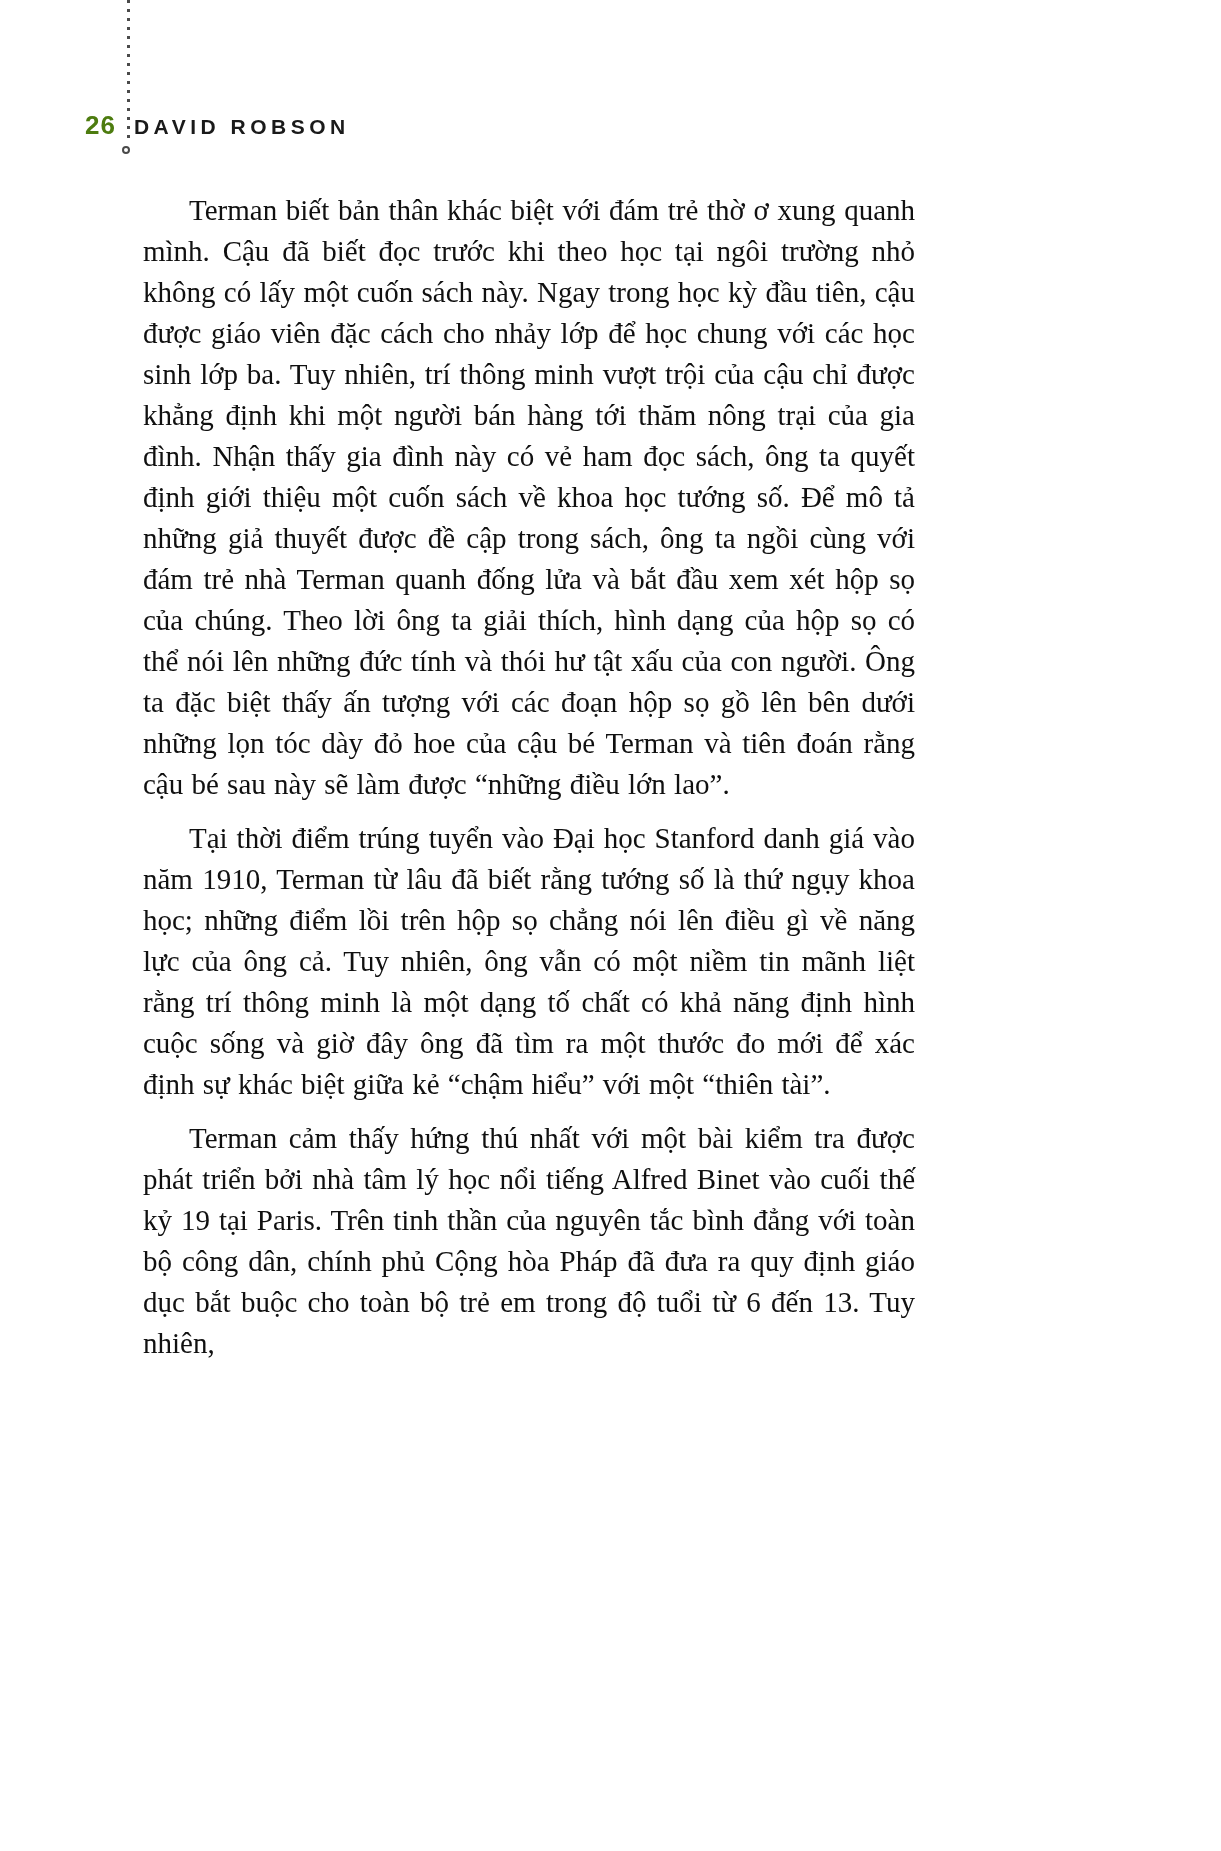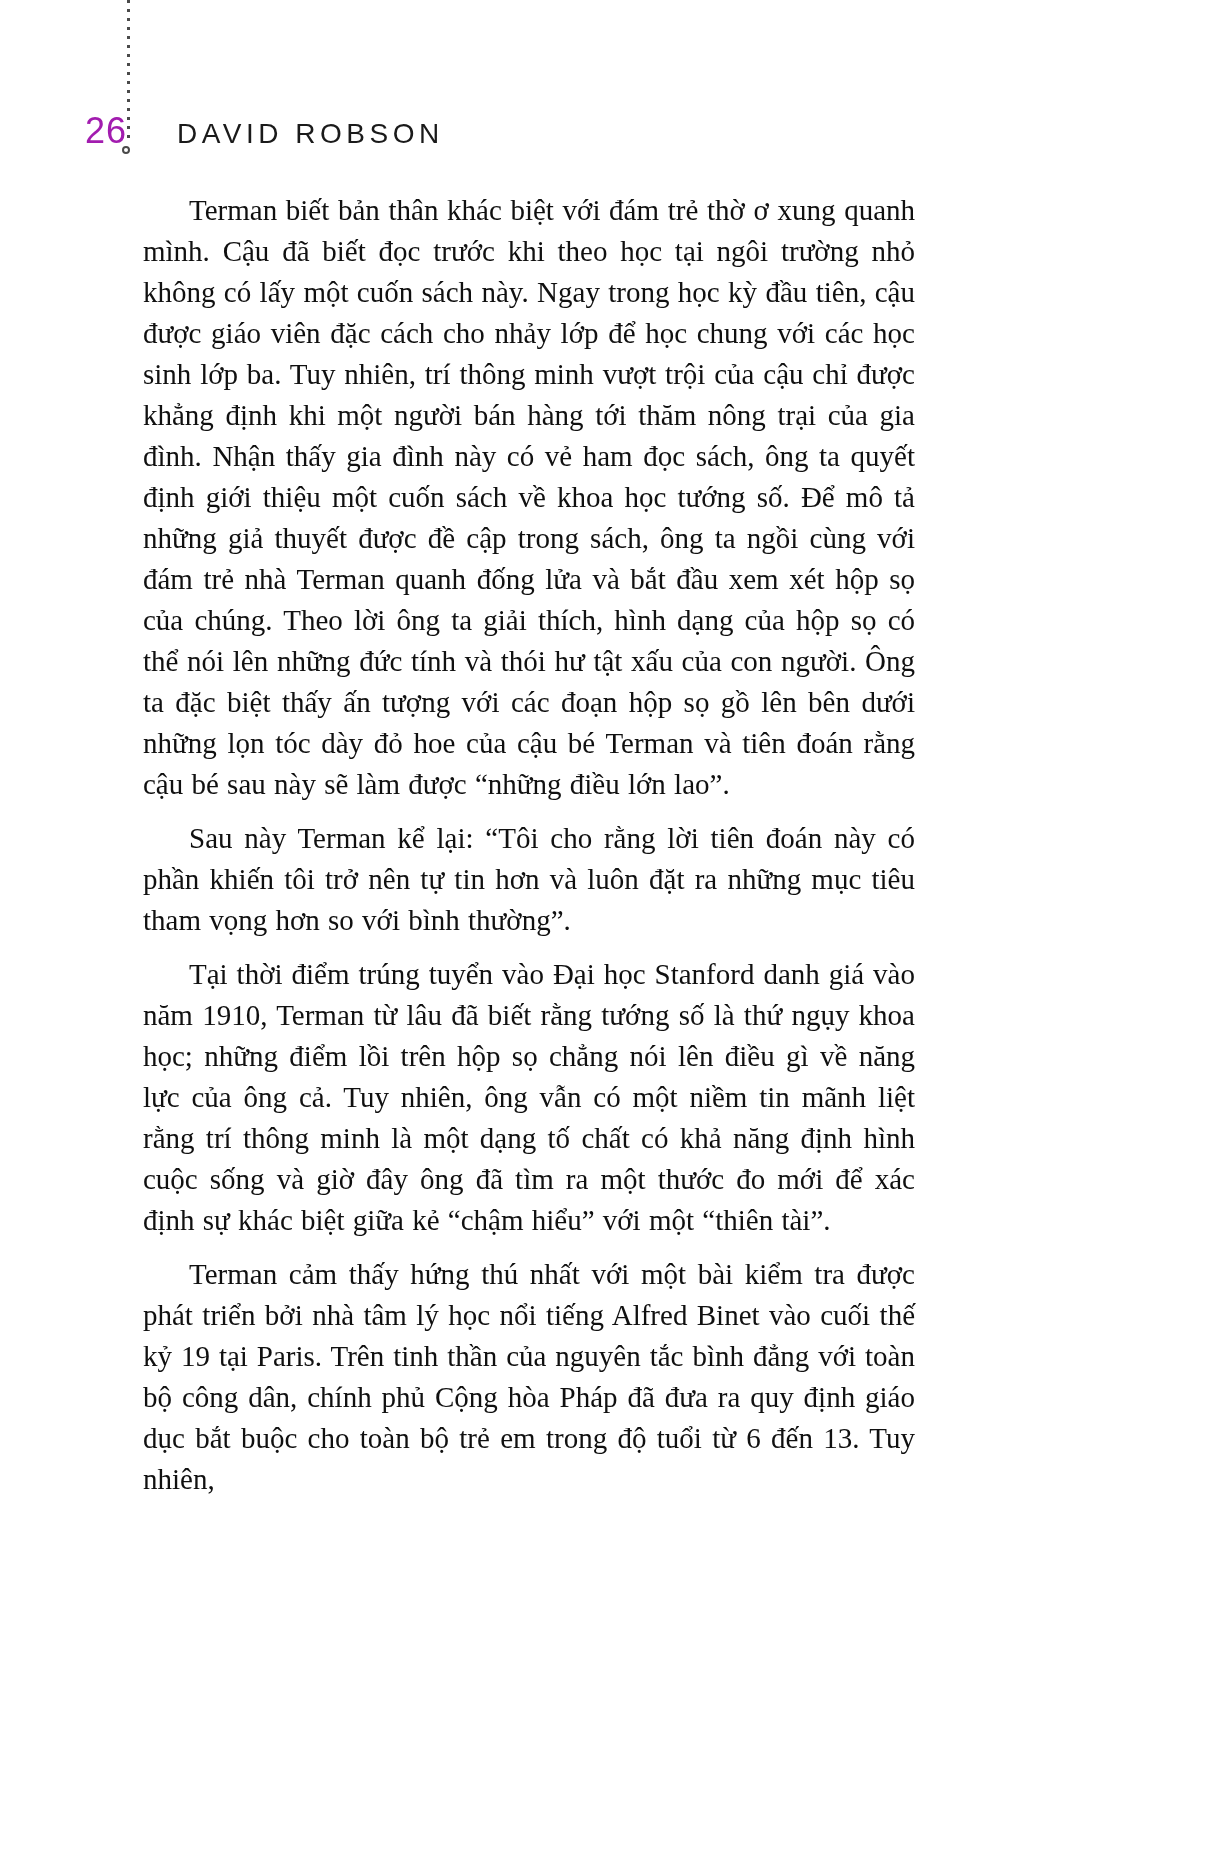--- a/index.html
+++ b/index.html
@@ -38,29 +38,29 @@
   }
   .page-header {
     position: absolute;
     left: 85px;
     top: 110px;
     display: flex;
     align-items: baseline;
     font-family: "Liberation Sans", sans-serif;
   }
   .page-number {
-    font-size: 36px;
-    font-weight: 400;
+    font-size: 26px;
+    font-weight: 700;
     letter-spacing: 1px;
-    color: #a21caf;
+    color: #4d7c0f;
   }
   .running-author {
-    margin-left: 50px;
-    font-size: 28px;
-    font-weight: 400;
+    margin-left: 18px;
+    font-size: 21px;
+    font-weight: 700;
     letter-spacing: 4.5px;
     color: #1a1a1a;
   }
   .body-text {
     position: absolute;
     left: 143px;
     top: 190px;
     width: 772px;
     font-size: 29px;
     line-height: 41px;
@@ -81,18 +81,17 @@
   <div class="ornament-dots"></div>
   <div class="ornament-circle"></div>
 
   <header class="page-header">
     <span class="page-number">26</span>
     <span class="running-author">DAVID ROBSON</span>
   </header>
 
   <main class="body-text">
     <p>Terman biết bản thân khác biệt với đám trẻ thờ ơ xung quanh mình. Cậu đã biết đọc trước khi theo học tại ngôi trường nhỏ không có lấy một cuốn sách này. Ngay trong học kỳ đầu tiên, cậu được giáo viên đặc cách cho nhảy lớp để học chung với các học sinh lớp ba. Tuy nhiên, trí thông minh vượt trội của cậu chỉ được khẳng định khi một người bán hàng tới thăm nông trại của gia đình. Nhận thấy gia đình này có vẻ ham đọc sách, ông ta quyết định giới thiệu một cuốn sách về khoa học tướng số. Để mô tả những giả thuyết được đề cập trong sách, ông ta ngồi cùng với đám trẻ nhà Terman quanh đống lửa và bắt đầu xem xét hộp sọ của chúng. Theo lời ông ta giải thích, hình dạng của hộp sọ có thể nói lên những đức tính và thói hư tật xấu của con người. Ông ta đặc biệt thấy ấn tượng với các đoạn hộp sọ gồ lên bên dưới những lọn tóc dày đỏ hoe của cậu bé Terman và tiên đoán rằng cậu bé sau này sẽ làm được “những điều lớn lao”.</p>
-    <p>Sau này Terman kể lại: “Tôi cho rằng lời tiên đoán này có phần khiến tôi trở nên tự tin hơn và luôn đặt ra những mục tiêu tham vọng hơn so với bình thường”.</p>
     <p>Tại thời điểm trúng tuyển vào Đại học Stanford danh giá vào năm 1910, Terman từ lâu đã biết rằng tướng số là thứ ngụy khoa học; những điểm lồi trên hộp sọ chẳng nói lên điều gì về năng lực của ông cả. Tuy nhiên, ông vẫn có một niềm tin mãnh liệt rằng trí thông minh là một dạng tố chất có khả năng định hình cuộc sống và giờ đây ông đã tìm ra một thước đo mới để xác định sự khác biệt giữa kẻ “chậm hiểu” với một “thiên tài”.</p>
     <p>Terman cảm thấy hứng thú nhất với một bài kiểm tra được phát triển bởi nhà tâm lý học nổi tiếng Alfred Binet vào cuối thế kỷ 19 tại Paris. Trên tinh thần của nguyên tắc bình đẳng với toàn bộ công dân, chính phủ Cộng hòa Pháp đã đưa ra quy định giáo dục bắt buộc cho toàn bộ trẻ em trong độ tuổi từ 6 đến 13. Tuy nhiên,</p>
   </main>
 
 </div>
 
 </body></html>

